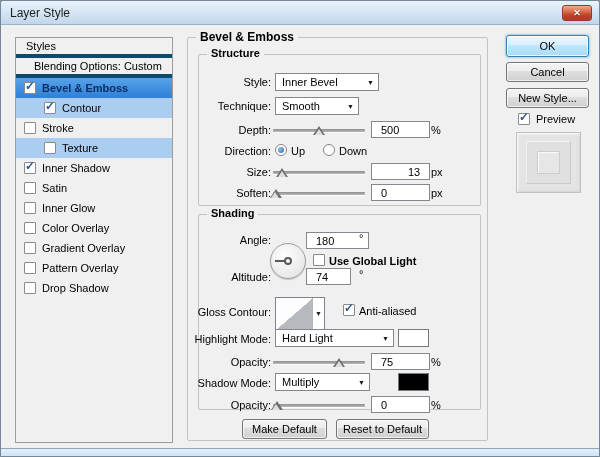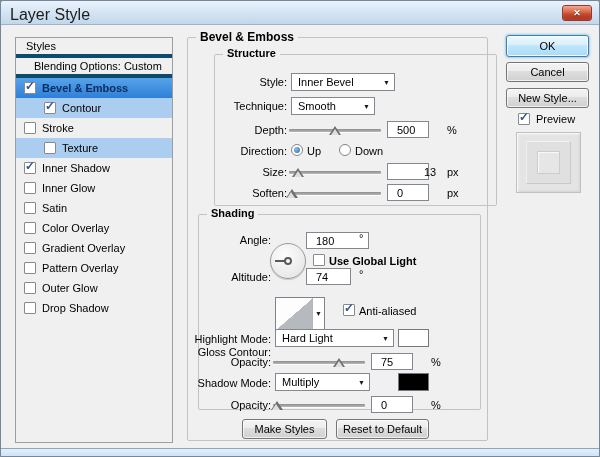--- a/index.html
+++ b/index.html
@@ -12,21 +12,21 @@
     border:1px solid #74879b; border-radius:3px 3px 0 0;
     overflow:hidden;
     font-size:11px; color:#000;
   }
   .titlebar {
     position:absolute; left:0; top:0; right:0; height:24px;
     background:linear-gradient(#eaf3fc,#d3e3f3 55%,#c2d7ea);
     border-bottom:1px solid #9cb2c8;
     border-radius:3px 3px 0 0;
   }
-  .title-text { position:absolute; left:9px; top:5px; font-size:16px; color:#1d1d1d; }
+  .title-text { position:absolute; left:9px; top:5px; font-size:12px; color:#1d1d1d; }
   .close-btn {
     position:absolute; right:7px; top:4px; width:30px; height:16px;
     border:1px solid #99352a; border-radius:3px;
     background:linear-gradient(#f2a78f,#da6a4c 40%,#c0492e 60%,#ad3320);
     color:#fff; text-align:center; line-height:14px; font-size:9px; font-weight:bold;
     text-shadow:0 1px 1px rgba(0,0,0,.5);
     box-shadow:inset 0 0 1px rgba(255,255,255,.6);
   }
   .bottom-frame {
     position:absolute; left:0; right:0; bottom:0; height:8px;
@@ -65,21 +65,21 @@
 
   
   .dd {
     position:absolute; height:18px; background:#fff; border:1px solid #828790;
     padding:2px 16px 0 6px; white-space:nowrap;
   }
   .dd .arr { position:absolute; right:4px; top:5px; font-size:7px; color:#1a1a1a; }
 
   
   .vbox {
-    position:absolute; width:42px; height:17px; background:#fff; border:1px solid #828790;
+    position:absolute; width:59px; height:17px; background:#fff; border:1px solid #828790;
     padding:2px 0 0 9px;
   }
   .unit { position:absolute; }
 
   
   .track {
     position:absolute; width:92px; height:3px;
     background:linear-gradient(#8d8d8d,#b8b8b8);
     border-radius:1px; box-shadow:0 1px 0 #fbfbfb;
   }
@@ -213,64 +213,58 @@
     <div class="sb-row">
       <span class="cb">
           <span class="tick">✓</span>
         </span>
       <span class="sb-label">Inner Shadow</span>
     </div>
     <div class="sb-row">
       <span class="cb">
           <span class="tick"></span>
         </span>
+      <span class="sb-label">Satin</span>
+    </div>
+    <div class="sb-row">
+      <span class="cb">
+          <span class="tick"></span>
+        </span>
       <span class="sb-label">Inner Glow</span>
     </div>
     <div class="sb-row">
       <span class="cb">
           <span class="tick"></span>
         </span>
-      <span class="sb-label">Satin</span>
-    </div>
-    <div class="sb-row">
-      <span class="cb">
-          <span class="tick"></span>
-        </span>
       <span class="sb-label">Color Overlay</span>
     </div>
     <div class="sb-row">
       <span class="cb">
           <span class="tick"></span>
         </span>
       <span class="sb-label">Gradient Overlay</span>
     </div>
     <div class="sb-row">
       <span class="cb">
           <span class="tick"></span>
         </span>
       <span class="sb-label">Pattern Overlay</span>
-    </div>
-    <div class="sb-row">
-      <span class="cb">
-          <span class="tick"></span>
-        </span>
-      <span class="sb-label">Outer Glow</span>
     </div>
     <div class="sb-row">
       <span class="cb">
           <span class="tick"></span>
         </span>
       <span class="sb-label">Drop Shadow</span>
     </div>
   </div>
 
   <div class="group" style="left:186px; top:36px; width:301px; height:404px;">
     <span class="group-title panel-title">Bevel &amp; Emboss</span>
 
-    <div class="group" style="left:10px; top:16px; width:283px; height:152px;margin-left:16px;">
+    <div class="group" style="left:10px; top:16px; width:283px; height:152px;">
       <span class="group-title">Structure</span>
 
       <span class="flabel" style="right:209px; top:21px;">Style:</span>
       <div class="dd" style="left:76px; top:18px; width:104px;">
         <span>Inner Bevel</span>
         <span class="arr">▼</span>
       </div>
 
       <span class="flabel" style="right:209px; top:45px;">Technique:</span>
       <div class="dd" style="left:76px; top:42px; width:84px;">
@@ -330,21 +324,21 @@
         <span class="tick"></span>
       </span>
       <span class="flabel" style="left:130px; top:40px;font-weight:bold;">Use Global Light</span>
 
       <span class="flabel" style="right:209px; top:45px;margin-top:11px;">Altitude:</span>
       <div class="vbox" style="left:107px; top:53px; width:45px;">
         <span>74</span>
       </div>
       <span class="unit" style="left:160px; top:53px;">°</span>
 
-      <span class="flabel" style="right:209px; top:91px;margin-top:40px;">Gloss Contour:</span>
+      <span class="flabel" style="right:209px; top:91px;">Gloss Contour:</span>
       <div class="contour" style="left:76px; top:82px;">
         <span class="contour-thumb"></span>
         <span class="contour-arrow">▼</span>
       </div>
       <span class="cb" style="position:absolute; left:144px; top:89px;">
         <span class="tick">✓</span>
       </span>
       <span class="flabel" style="left:160px; top:90px;">Anti-aliased</span>
 
       <span class="flabel" style="right:209px; top:118px;">Highlight Mode:</span>
@@ -374,21 +368,21 @@
       <div class="track" style="left:74px; top:189px;">
         <div class="thumb" style="left:calc(3% - 5px);"></div>
       </div>
       <div class="vbox" style="left:172px; top:181px;">
         <span>0</span>
       </div>
       <span class="unit" style="left:232px; top:184px;">%</span>
     </div>
 
     <div class="btn" style="left:54px; top:381px; width:85px; height:20px; padding-top:3px;">
-      <span>Make Styles</span>
+      <span>Make Default</span>
     </div>
     <div class="btn" style="left:148px; top:381px; width:93px; height:20px; padding-top:3px;">
       <span>Reset to Default</span>
     </div>
   </div>
 
   <div class="btn default" style="left:505px; top:34px; width:83px; height:22px; padding-top:4px;">
     <span>OK</span>
   </div>
   <div class="btn" style="left:505px; top:61px; width:83px; height:20px; padding-top:3px;">

